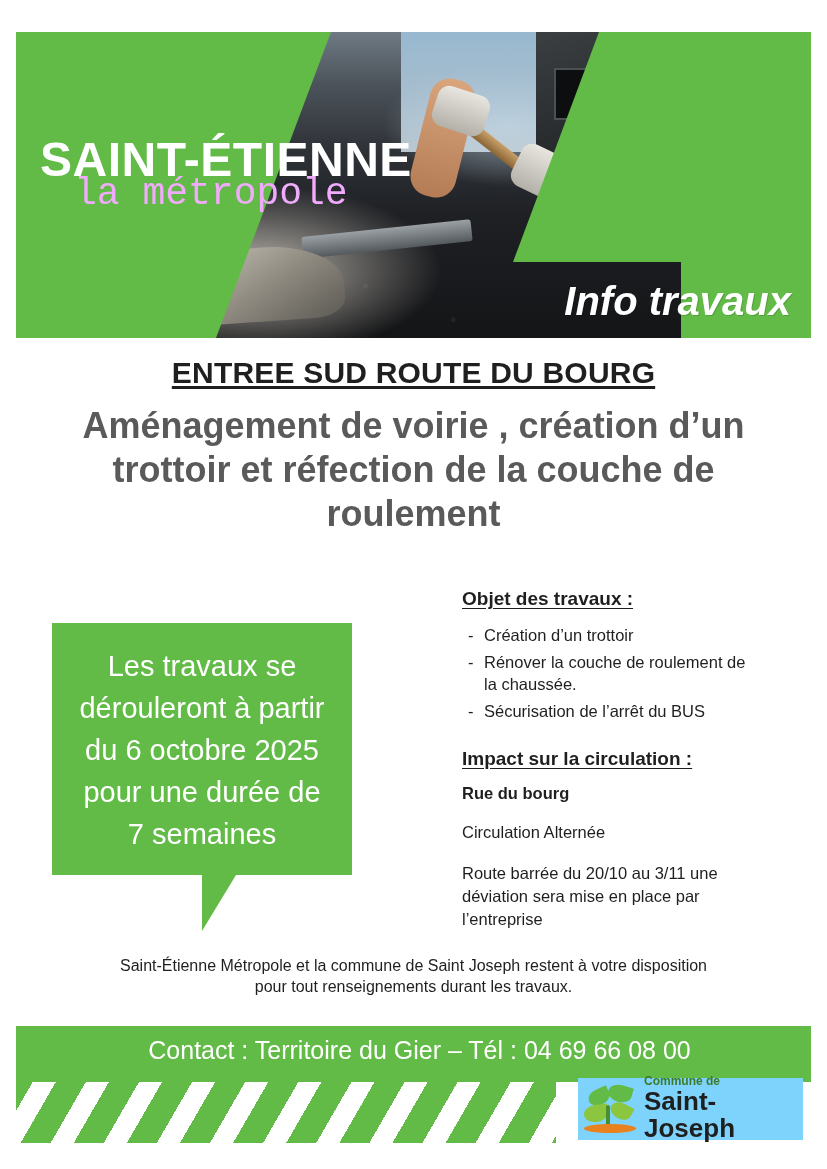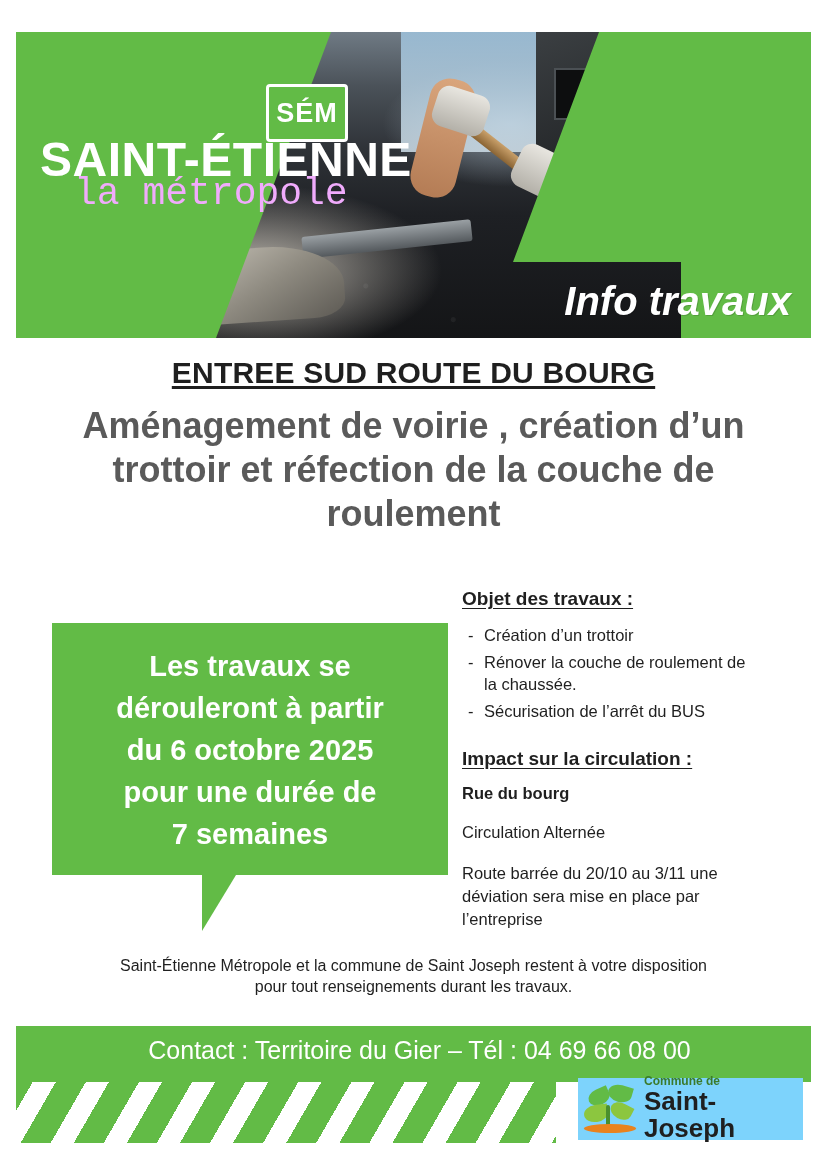--- a/index.html
+++ b/index.html
@@ -199,22 +199,21 @@
     font-weight: bold;
     color: #5a5a5a;
     line-height: 1.22;
   }
 
   
   .bubble-wrap {
     position: absolute;
     left: 52px;
     top: 623px;
-    width: 396px;
-    font-weight: bold;
+    width: 300px;
   }
   .bubble {
     background: #62bb46;
     color: #ffffff;
     text-align: center;
     font-size: 29px;
     line-height: 1.45;
     padding: 22px 14px 20px;
   }
   .bubble-tail {
@@ -369,21 +368,20 @@
     <div class="arm"></div>
     <div class="glove g1"></div>
     <div class="glove g2"></div>
     <div class="boot b1"></div>
     <div class="boot b2"></div>
     <div class="boot-lace"></div>
 
     <div class="green-left"></div>
     <div class="green-right"></div>
 
-    <div class="logo-sem">SÉM</div>
     <div class="logo-line1">SAINT-ÉTIENNE</div>
     <div class="logo-line2">la métropole</div>
     <div class="info-travaux">Info travaux</div>
   </div>
 
   <div class="title-main">
     <u>ENTREE SUD ROUTE DU BOURG</u>
   </div>
   <div class="subtitle">Aménagement de voirie , création d’un trottoir et réfection de la couche de roulement</div>
 

